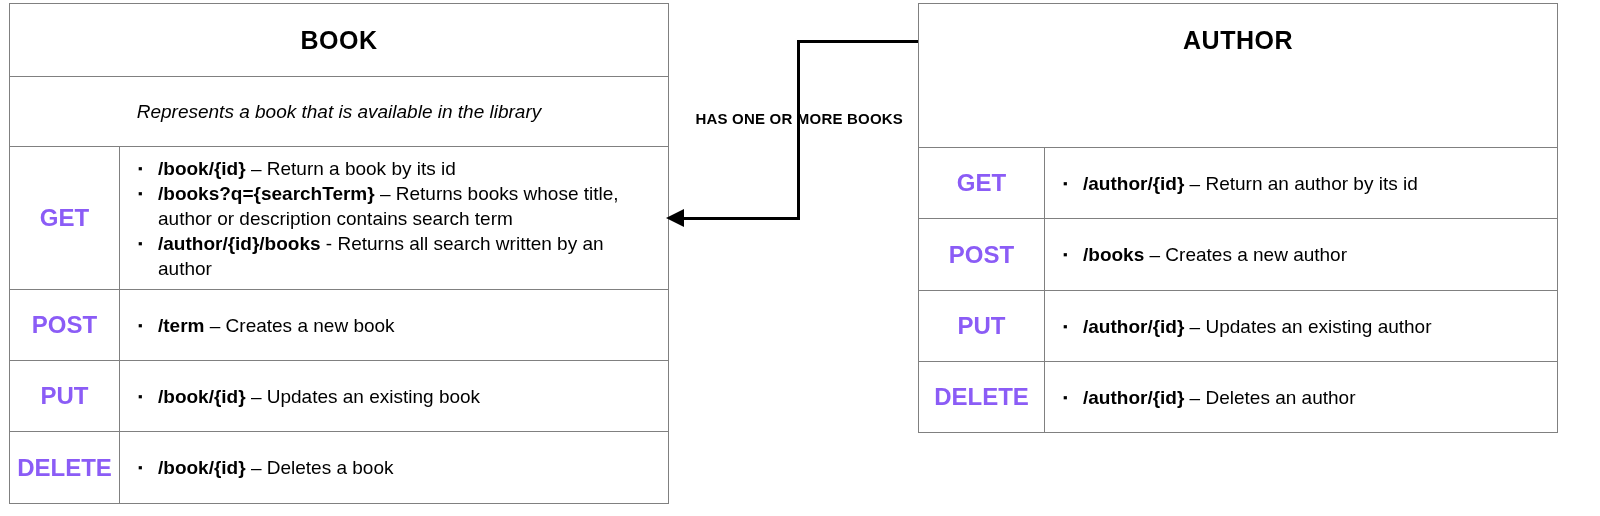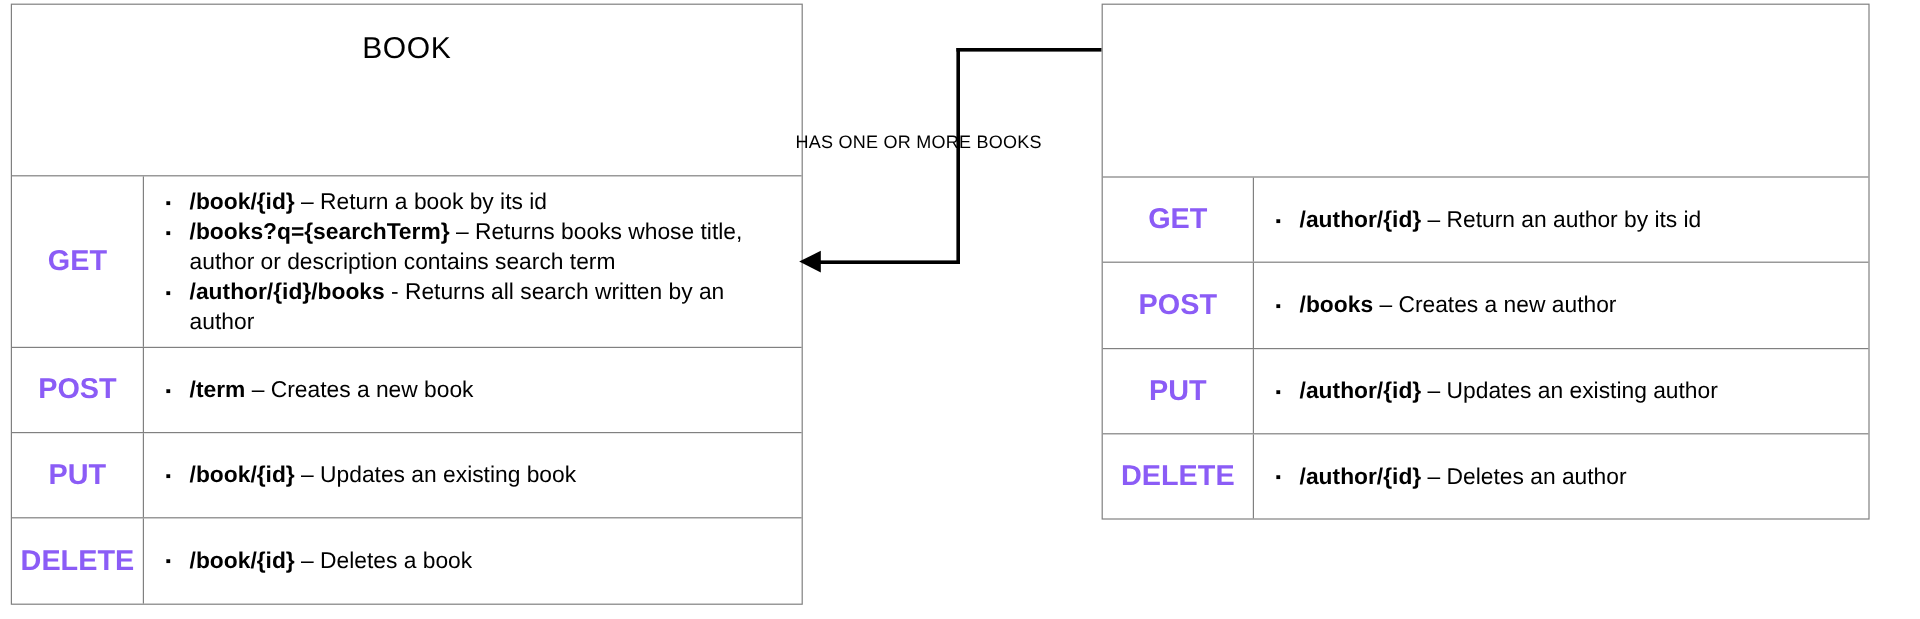--- a/index.html
+++ b/index.html
@@ -10,21 +10,21 @@
   }
   .canvas{position:absolute;left:0;top:0;width:1600px;height:516px;}
 
   
   .entity{position:absolute;box-sizing:border-box;border:1px solid #808080;background:#fff;}
   .erow{position:absolute;left:0;right:0;box-sizing:border-box;display:flex;}
   .erow.sep{border-top:1px solid #808080;}
 
   .title-cell{
     flex:1 1 auto;display:flex;align-items:center;justify-content:center;
-    font-weight:normal;font-size:25px;letter-spacing:.5px;color:#000;
+    font-weight:bold;font-size:25px;letter-spacing:.5px;color:#000;
   }
   .desc-cell{
     flex:1 1 auto;display:flex;align-items:center;justify-content:center;
     font-style:italic;font-size:19px;color:#000;
   }
   .verb-cell{
     box-sizing:border-box;display:flex;align-items:center;justify-content:center;
     font-weight:bold;font-size:24px;color:#8b5cf6;
     border-right:1px solid #808080;
   }
@@ -68,35 +68,38 @@
   #conn-h-top{left:797px;top:40px;width:122px;height:3px;}
   #conn-v{left:797px;top:40px;width:3px;height:180px;}
   #conn-h-bottom{left:682px;top:217px;width:118px;height:3px;}
   #conn-arrowhead{
     position:absolute;left:666px;top:209px;width:0;height:0;
     border-top:9px solid transparent;border-bottom:9px solid transparent;
     border-right:18px solid #000;
   }
   #relation-label{
     position:absolute;left:663px;top:110px;width:240px;
-    text-align:left;font-weight:normal;font-size:15px;
+    text-align:right;font-weight:bold;font-size:15px;
     letter-spacing:.2px;color:#000;white-space:nowrap;
   }
 </style>
 </head>
 <body>
 
 <div class="canvas">
 
   <div class="entity" id="book-entity">
 
     <div class="erow" id="book-title-row">
       <div class="title-cell">BOOK</div>
     </div>
 
+    <div class="erow sep" id="book-desc-row">
+      <div class="desc-cell">Represents a book that is available in the library</div>
+    </div>
 
     <div class="erow sep" id="book-get-row">
       <div class="verb-cell">GET</div>
       <div class="paths-cell">
         <div class="path-line">
           <span class="bullet">▪</span><span class="ep">/book/{id}</span><span class="dsc"> – Return a book by its id</span>
         </div>
         <div class="path-line">
           <span class="bullet">▪</span><span class="ep">/books?q={searchTerm}</span><span class="dsc"> – Returns books whose title, author or description contains search term</span>
         </div>
@@ -136,20 +139,23 @@
   </div>
 
   <div class="conn" id="conn-h-top"></div>
   <div class="conn" id="conn-v"></div>
   <div class="conn" id="conn-h-bottom"></div>
   <div id="conn-arrowhead"></div>
   <div id="relation-label">HAS ONE OR MORE BOOKS</div>
 
   <div class="entity" id="author-entity">
 
+    <div class="erow" id="author-title-row">
+      <div class="title-cell">AUTHOR</div>
+    </div>
 
 
     <div class="erow sep" id="author-get-row">
       <div class="verb-cell">GET</div>
       <div class="paths-cell">
         <div class="path-line">
           <span class="bullet">▪</span><span class="ep">/author/{id}</span><span class="dsc"> – Return an author by its id</span>
         </div>
       </div>
     </div>

